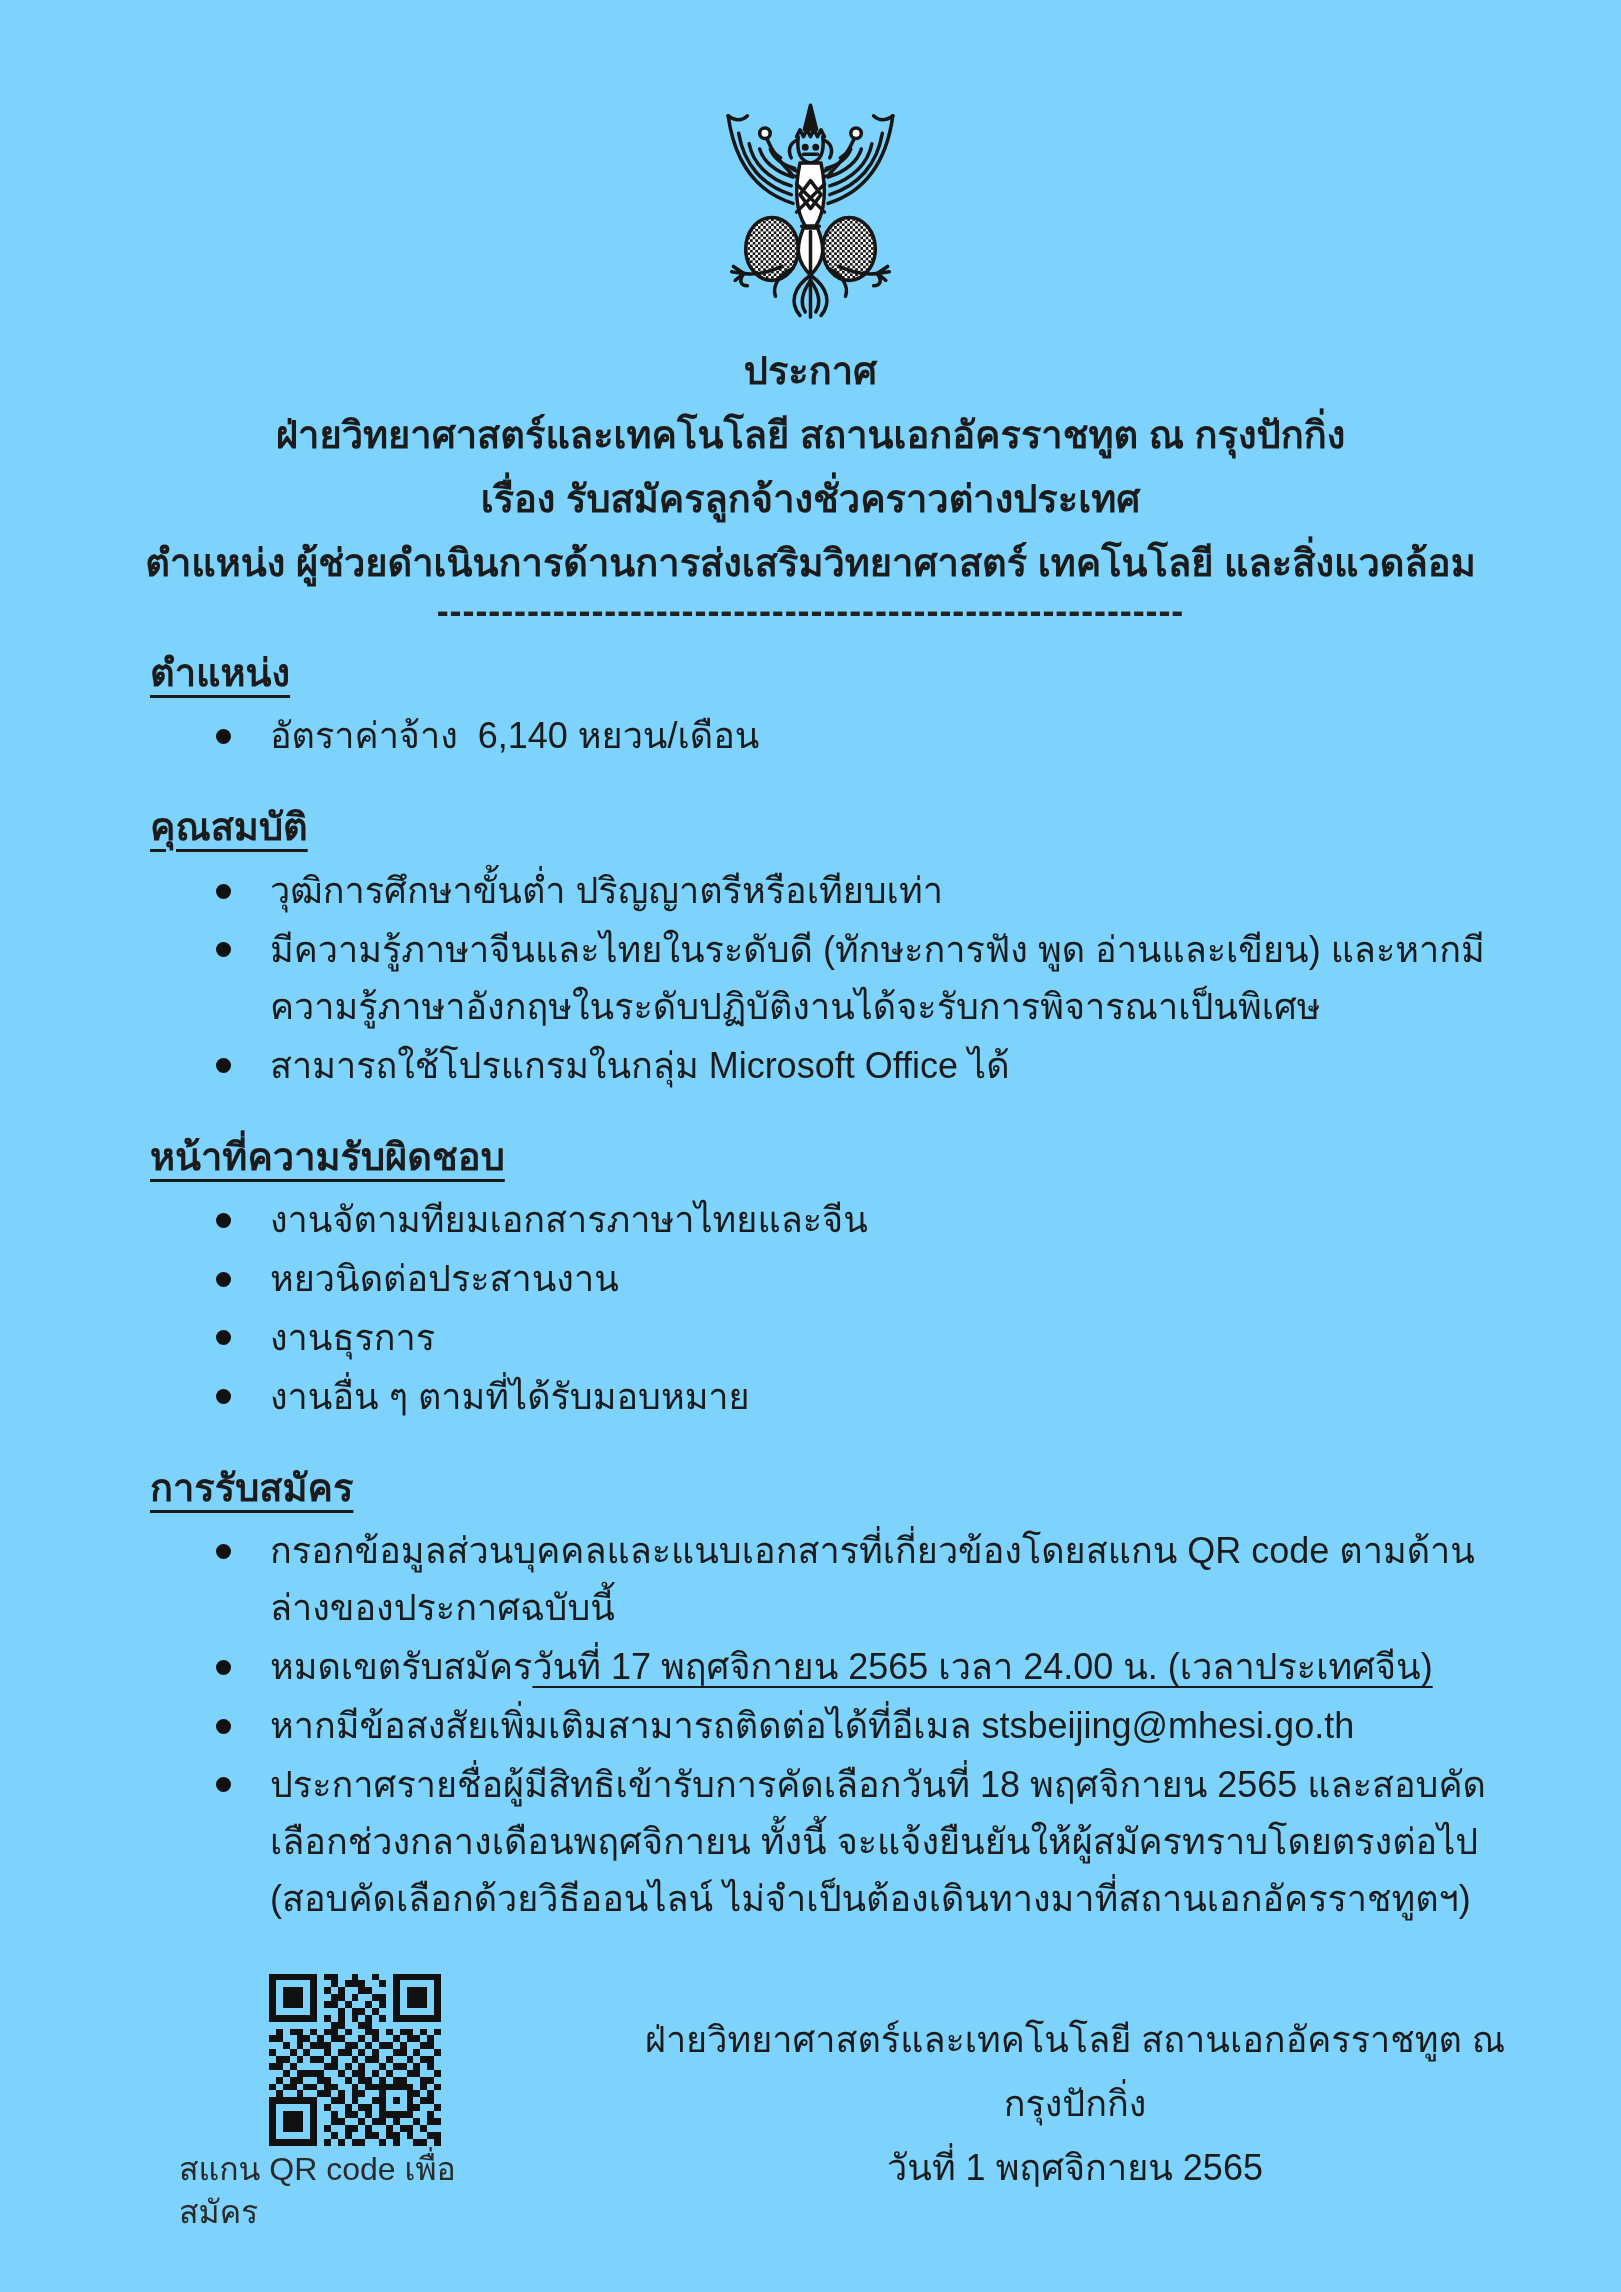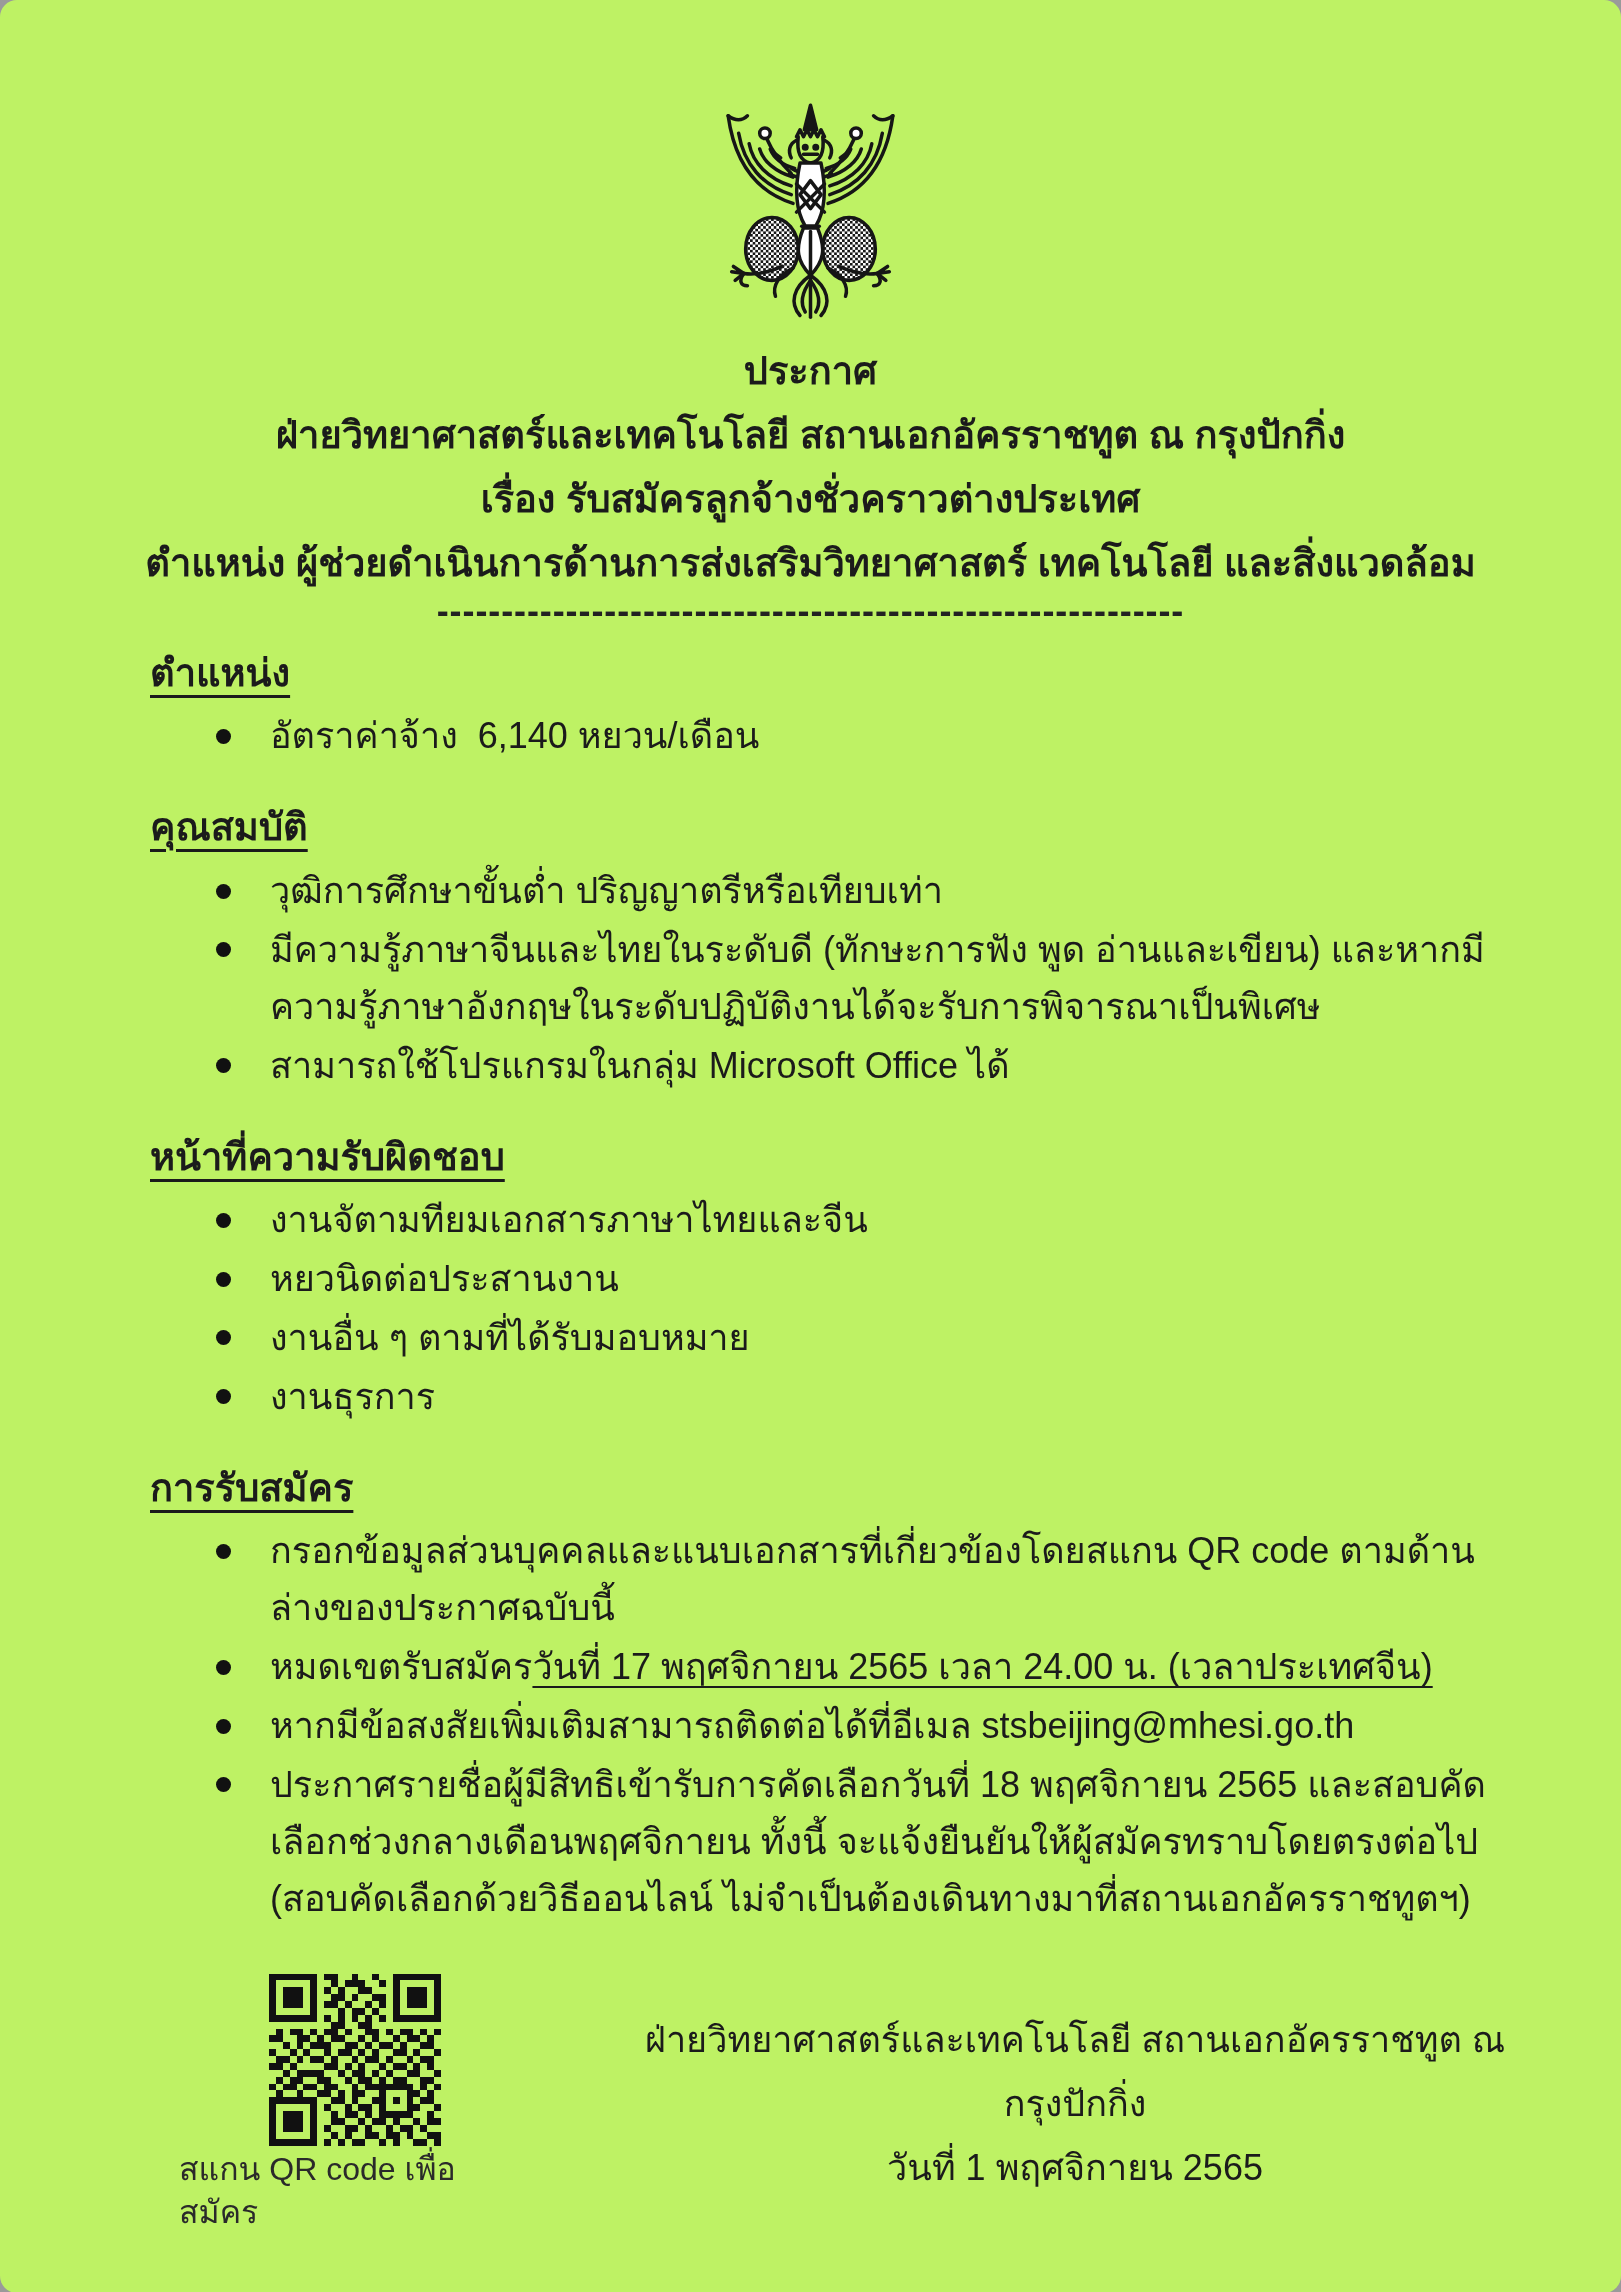--- a/index.html
+++ b/index.html
@@ -1,27 +1,26 @@
 <!DOCTYPE html>
 <html lang="th" style="font-size:14.3px"><head>
 <meta charset="utf-8">
 <title>ประกาศ</title>
 <style>
   html,body{margin:0;padding:0;background:#9a9a9a;}
   .page{
     position:relative;
     width:1621px;height:2293px;
     margin:0 auto;
-    background:#bef264;
+    background:#7dd3fc;
     color:#1b1b1b;
     font-family:"Liberation Sans",sans-serif;
     overflow:hidden;
     box-sizing:border-box;
     padding-top:85px;
-    border-radius:17px;
   }
   
   .emblem{width:211px;height:219px;margin:15px auto 0 auto;}
   .emblem svg{width:100%;height:100%;}
   
   .titles{margin-top:19.7px;text-align:center;}
   .title-line{font-size:38px;font-weight:bold;line-height:64px;white-space:pre-wrap;}
   .divider{
     text-align:center;font-size:36px;font-weight:bold;line-height:32px;
     letter-spacing:0.9px;color:#222;
@@ -144,22 +143,22 @@
       <li><span class="btxt">มีความรู้ภาษาจีนและไทยในระดับดี (ทักษะการฟัง พูด อ่านและเขียน) และหากมีความรู้ภาษาอังกฤษในระดับปฏิบัติงานได้จะรับการพิจารณาเป็นพิเศษ</span></li>
       <li><span class="btxt">สามารถใช้โปรแกรมในกลุ่ม Microsoft Office ได้</span></li>
     </ul>
   </div>
 
   <div class="section">
     <h2>หน้าที่ความรับผิดชอบ</h2>
     <ul class="bullets">
       <li><span class="btxt">งานจัตามทียมเอกสารภาษาไทยและจีน</span></li>
       <li><span class="btxt">หยวนิดต่อประสานงาน</span></li>
+      <li><span class="btxt">งานธุรการ</span></li>
       <li><span class="btxt">งานอื่น ๆ ตามที่ได้รับมอบหมาย</span></li>
-      <li><span class="btxt">งานธุรการ</span></li>
     </ul>
   </div>
 
   <div class="section">
     <h2>การรับสมัคร</h2>
     <ul class="bullets">
       <li><span class="btxt">กรอกข้อมูลส่วนบุคคลและแนบเอกสารที่เกี่ยวข้องโดยสแกน QR code ตามด้านล่างของประกาศฉบับนี้</span></li>
       <li><span class="btxt">หมดเขตรับสมัคร</span><span class="btxt u">วันที่ 17 พฤศจิกายน 2565 เวลา 24.00 น. (เวลาประเทศจีน)</span></li>
       <li><span class="btxt">หากมีข้อสงสัยเพิ่มเติมสามารถติดต่อได้ที่อีเมล stsbeijing@mhesi.go.th</span></li>
       <li><span class="btxt">ประกาศรายชื่อผู้มีสิทธิเข้ารับการคัดเลือกวันที่ 18 พฤศจิกายน 2565 และสอบคัดเลือกช่วงกลางเดือนพฤศจิกายน ทั้งนี้ จะแจ้งยืนยันให้ผู้สมัครทราบโดยตรงต่อไป (สอบคัดเลือกด้วยวิธีออนไลน์ ไม่จำเป็นต้องเดินทางมาที่สถานเอกอัครราชทูตฯ)</span></li>

